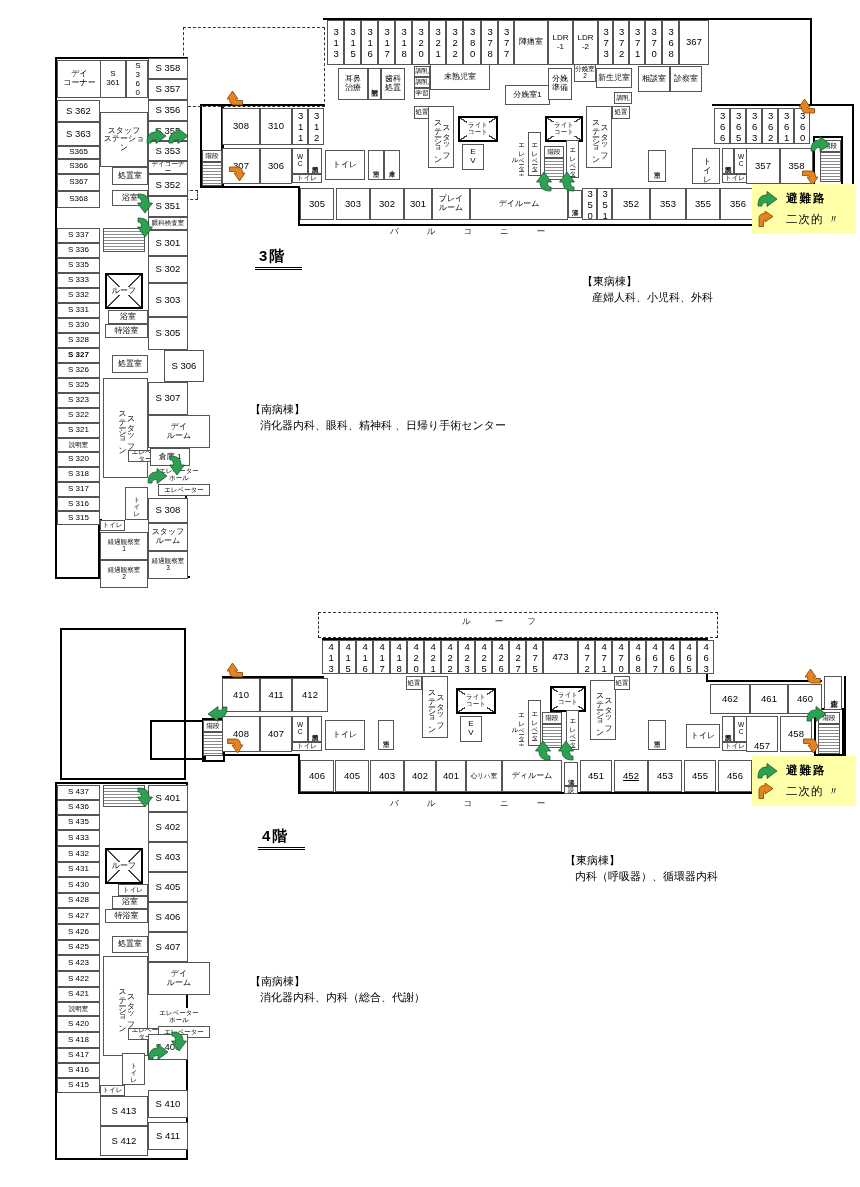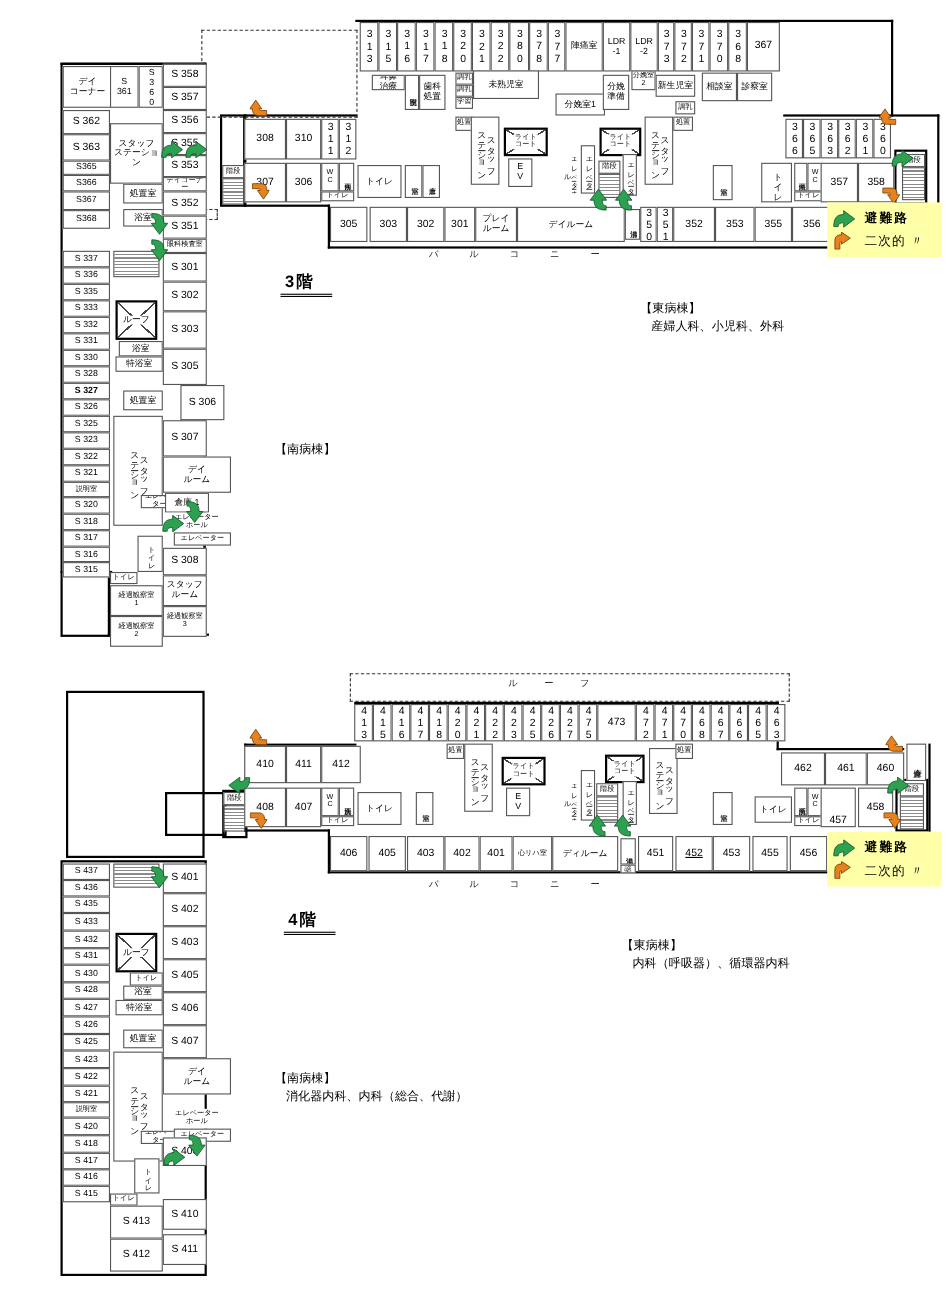--- a/index.html
+++ b/index.html
@@ -366,21 +366,21 @@
     </div>
     <div class="room v" style="left: 645px; top: 20px; width: 17px; height: 45px;">
       <span>370</span>
     </div>
     <div class="room v" style="left: 662px; top: 20px; width: 17px; height: 45px;">
       <span>368</span>
     </div>
     <div class="room" style="left: 679px; top: 20px; width: 30px; height: 45px;">
       <span>367</span>
     </div>
-    <div class="room s" style="left: 338px; top: 68px; width: 30px; height: 14px;">
+    <div class="room s" style="left: 338px; top: 68px; width: 30px; height: 32px;">
       <span>耳鼻
 治療</span>
     </div>
     <div class="room v x" style="left: 368px; top: 68px; width: 13px; height: 32px;">
       <span>説明室</span>
     </div>
     <div class="room s" style="left: 381px; top: 68px; width: 24px; height: 32px;">
       <span>歯科
 処置</span>
     </div>
@@ -612,20 +612,21 @@
         <path d="M1,15 C1,7 4,4 10,4 L10,0.5 L20,8 L10,15.5 L10,11.5 C6,11.5 5,13 5,15 Z" fill="#2ea052" stroke="#145c2a" stroke-width="0.8"></path>
       </svg>
     </div>
     <div class="floor-title" style="left: 255px; top: 247px;">3階</div>
     <div class="info" style="left: 582px; top: 274px;">
       <span class="ihead">【東病棟】</span>
       <span class="iline">産婦人科、小児科、外科</span>
     </div>
     <div class="info" style="left: 250px; top: 402px;">
       <span class="ihead">【南病棟】</span>
+      <span class="iline">消化器内科、眼科、精神科 、日帰り手術センター</span>
     </div>
     <div class="legend" style="left: 752px; top: 184px;">
       <div class="lrow">
         <div class="licon"><svg viewBox="0 0 22 16" xmlns="http://www.w3.org/2000/svg">
             <path d="M1,15 C1,7 4,4 10,4 L10,0.5 L20,8 L10,15.5 L10,11.5 C6,11.5 5,13 5,15 Z" fill="#2ea052" stroke="#145c2a" stroke-width="0.8"></path>
           </svg></div>
         <span class="ltxt">避難路</span>
       </div>
       <div class="lrow">
         <div class="licon"><svg viewBox="0 0 22 16" xmlns="http://www.w3.org/2000/svg">

